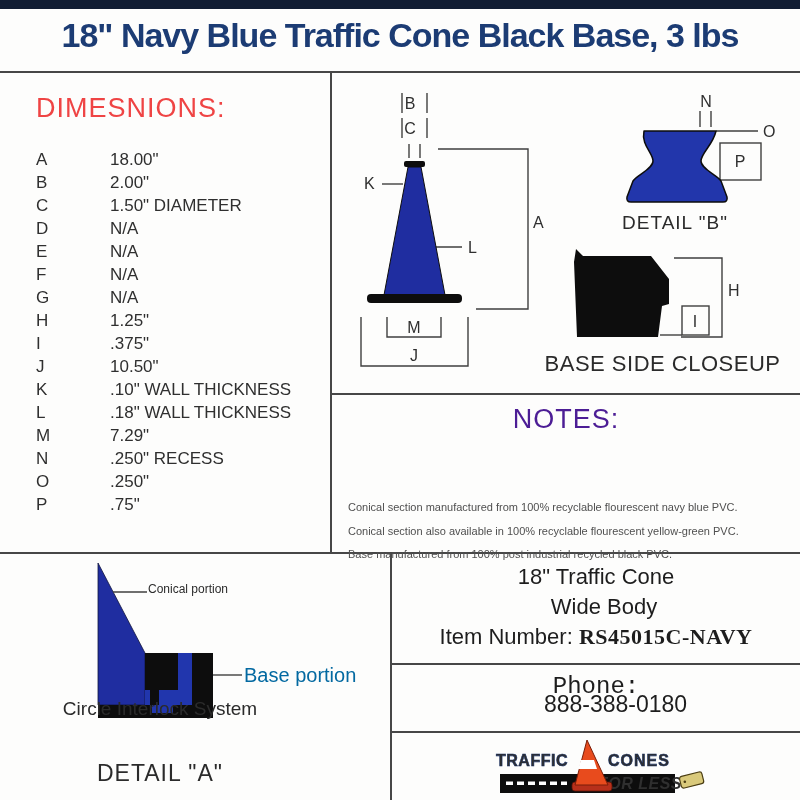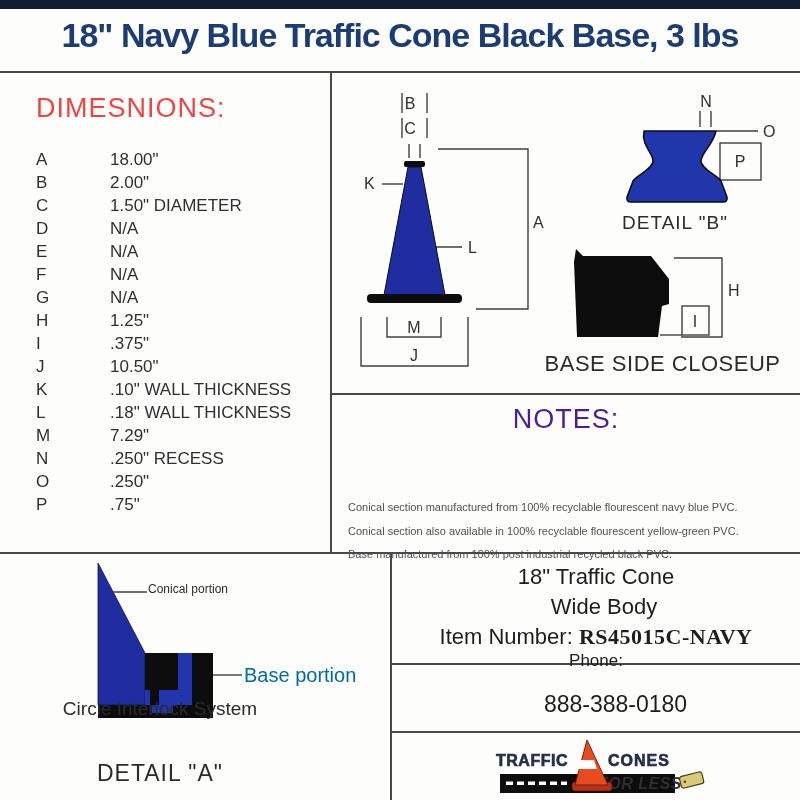--- a/index.html
+++ b/index.html
@@ -39,21 +39,21 @@
 
   .lbl-conical { position:absolute; left:148px; top:582px; font-size:12px; color:#2c2c2c; }
   .lbl-baseportion { position:absolute; left:244px; top:664px; font-size:20px; color:#0369a1; }
   .cap-interlock { left:5px;  top:698px; width:310px; font-size:19px; }
   .cap-detail-a  { left:5px;  top:760px; width:310px; font-size:23px; letter-spacing:1px; }
 
   .prod-line { position:absolute; left:392px; width:408px; text-align:center;
                font-size:22px; color:#1d1d1d; white-space:nowrap; }
   .prod-1 { top:564px; } .prod-2 { top:594px;margin-left:8px; } .prod-3 { top:624px; }
   .item-number { font-weight:bold; letter-spacing:0.5px;font-family:Liberation Serif, serif; }
-  .phone-1 { top:651px; font-size:17px; } .phone-2 { top:691px; font-size:23px;padding-left:39px; }
+  .phone-1 { top:673px; font-size:24px;font-family:Liberation Mono, monospace; } .phone-2 { top:691px; font-size:23px;padding-left:39px; }
 </style>
 </head>
 <body>
 
 <div id="page">
 
   <div class="topbar"></div>
   <div class="hline" style="left:0;top:71px;width:800px;height:2px;"></div>
   <div class="vline" style="left:330px;top:72px;width:2px;height:482px;"></div>
   <div class="hline" style="left:332px;top:393px;width:468px;height:2px;"></div>

